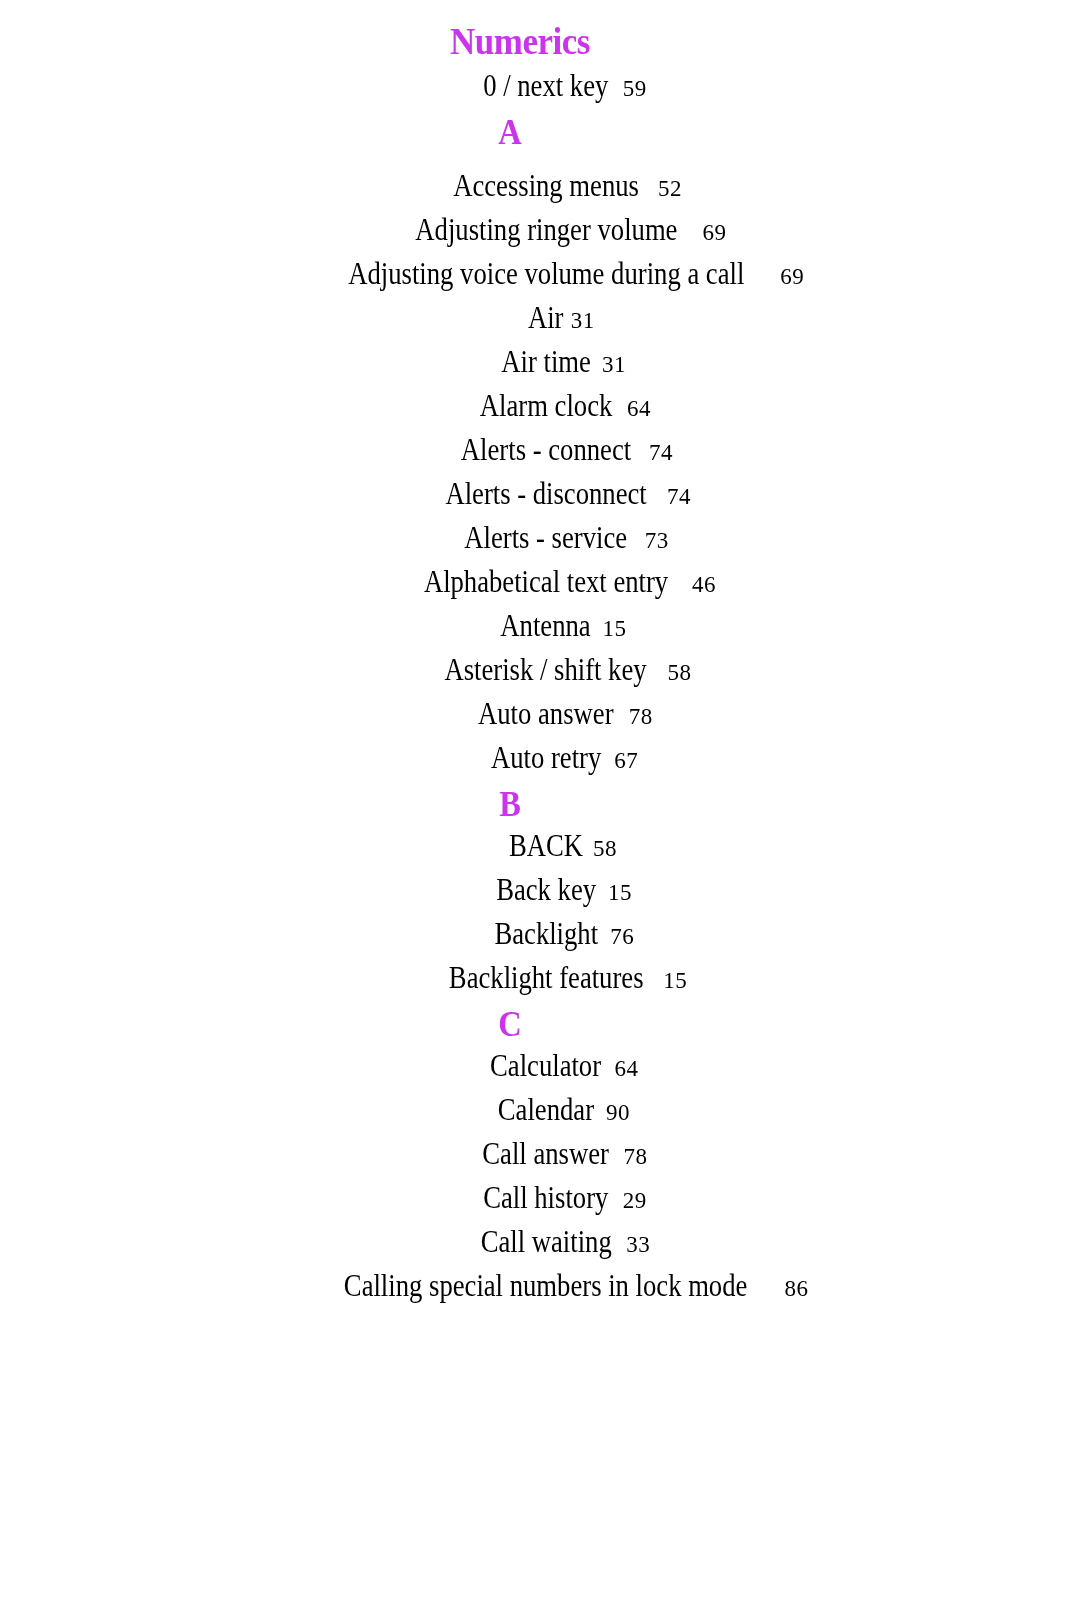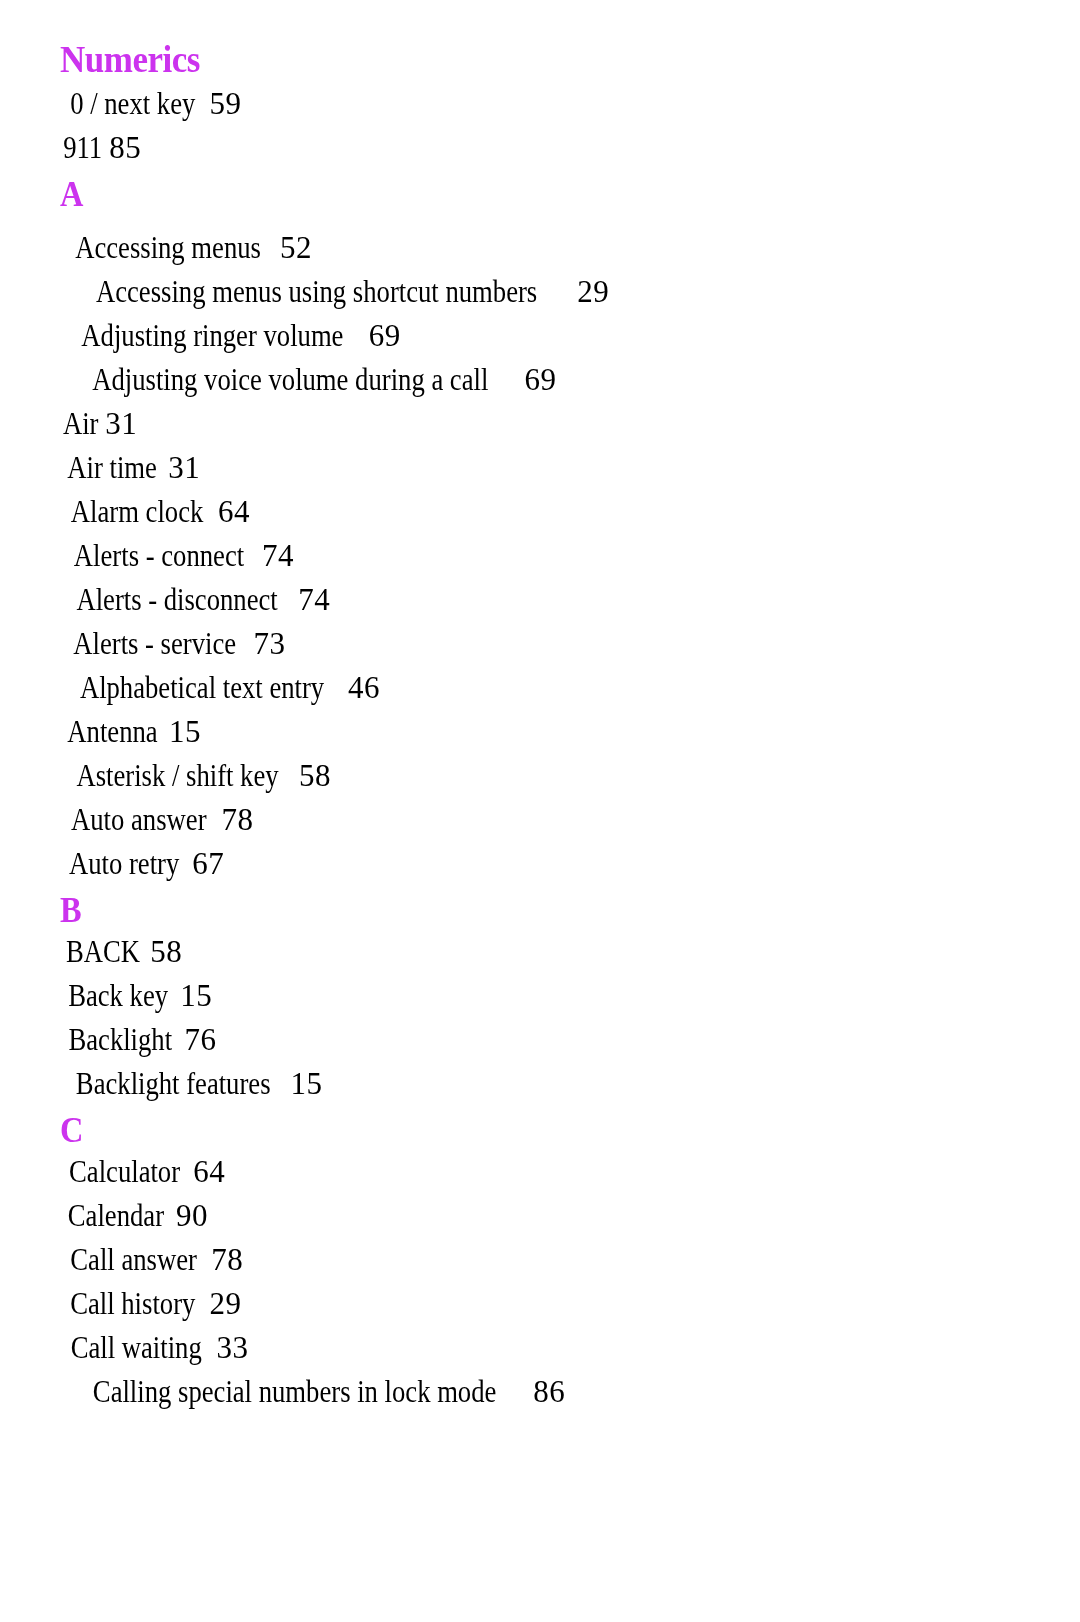--- a/index.html
+++ b/index.html
@@ -20,22 +20,23 @@
     position: relative;
     width: 1080px;
     height: 1622px;
     padding: 0;
     box-sizing: border-box;
   }
 
   .index-body {
     position: absolute;
     left: 60px;
-    top: 40px;
+    top: 22px;
     width: 1000px;
+    text-align: center;
   }
 
   
   .section-heading {
     color: #cc33ee;
     font-family: "Liberation Serif", "DejaVu Serif", serif;
     font-weight: bold;
     line-height: 1;
     white-space: nowrap;
   }
@@ -64,43 +65,41 @@
     font-family: "Liberation Serif", "DejaVu Serif", serif;
     font-size: 31px;
     display: inline-block;
     transform: scaleX(0.86);
     transform-origin: left baseline;
     vertical-align: baseline;
     letter-spacing: 0px;
   }
   .entry .page-num {
     font-family: "Liberation Serif", "DejaVu Serif", serif;
-    font-size: 31px;
+    font-size: 23px;
     vertical-align: baseline;
     letter-spacing: 0.5px;
   }
   .smallcaps {
     font-variant: small-caps;
   }
 
   
   .gap-a { height: 12px; }
 </style>
 </head>
 <body>
 
 <div id="index-page">
   <div class="index-body" id="index-body">
       <div class="section-heading big">Numerics</div>
       <div class="entry"><span class="label">0 / next key</span> <span class="page-num">59</span></div>
-      <div class="entry"><span class="label">911</span> <span class="page-num">85</span></div>
       <div class="section-heading letter">A</div>
       <div class="gap-a"></div>
       <div class="entry"><span class="label">Accessing menus</span> <span class="page-num">52</span></div>
-      <div class="entry"><span class="label">Accessing menus using shortcut numbers</span> <span class="page-num">29</span></div>
       <div class="entry"><span class="label">Adjusting ringer volume</span> <span class="page-num">69</span></div>
       <div class="entry"><span class="label">Adjusting voice volume during a call</span> <span class="page-num">69</span></div>
       <div class="entry"><span class="label">Air</span> <span class="page-num">31</span></div>
       <div class="entry"><span class="label">Air time</span> <span class="page-num">31</span></div>
       <div class="entry"><span class="label">Alarm clock</span> <span class="page-num">64</span></div>
       <div class="entry"><span class="label">Alerts - connect</span> <span class="page-num">74</span></div>
       <div class="entry"><span class="label">Alerts - disconnect</span> <span class="page-num">74</span></div>
       <div class="entry"><span class="label">Alerts - service</span> <span class="page-num">73</span></div>
       <div class="entry"><span class="label">Alphabetical text entry</span> <span class="page-num">46</span></div>
       <div class="entry"><span class="label">Antenna</span> <span class="page-num">15</span></div>

